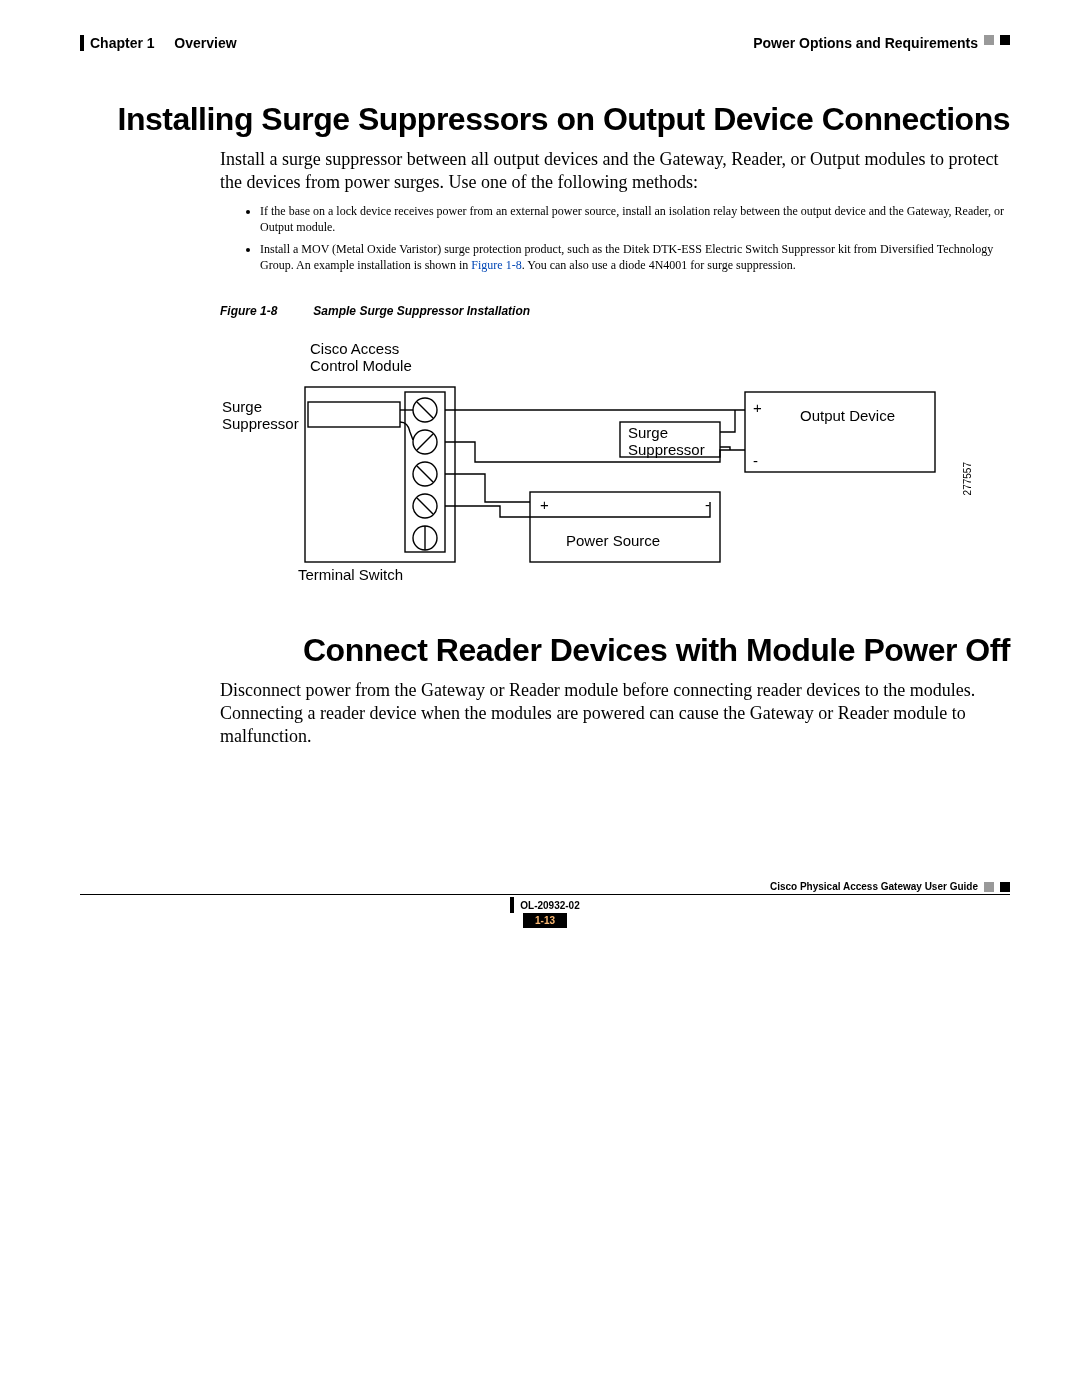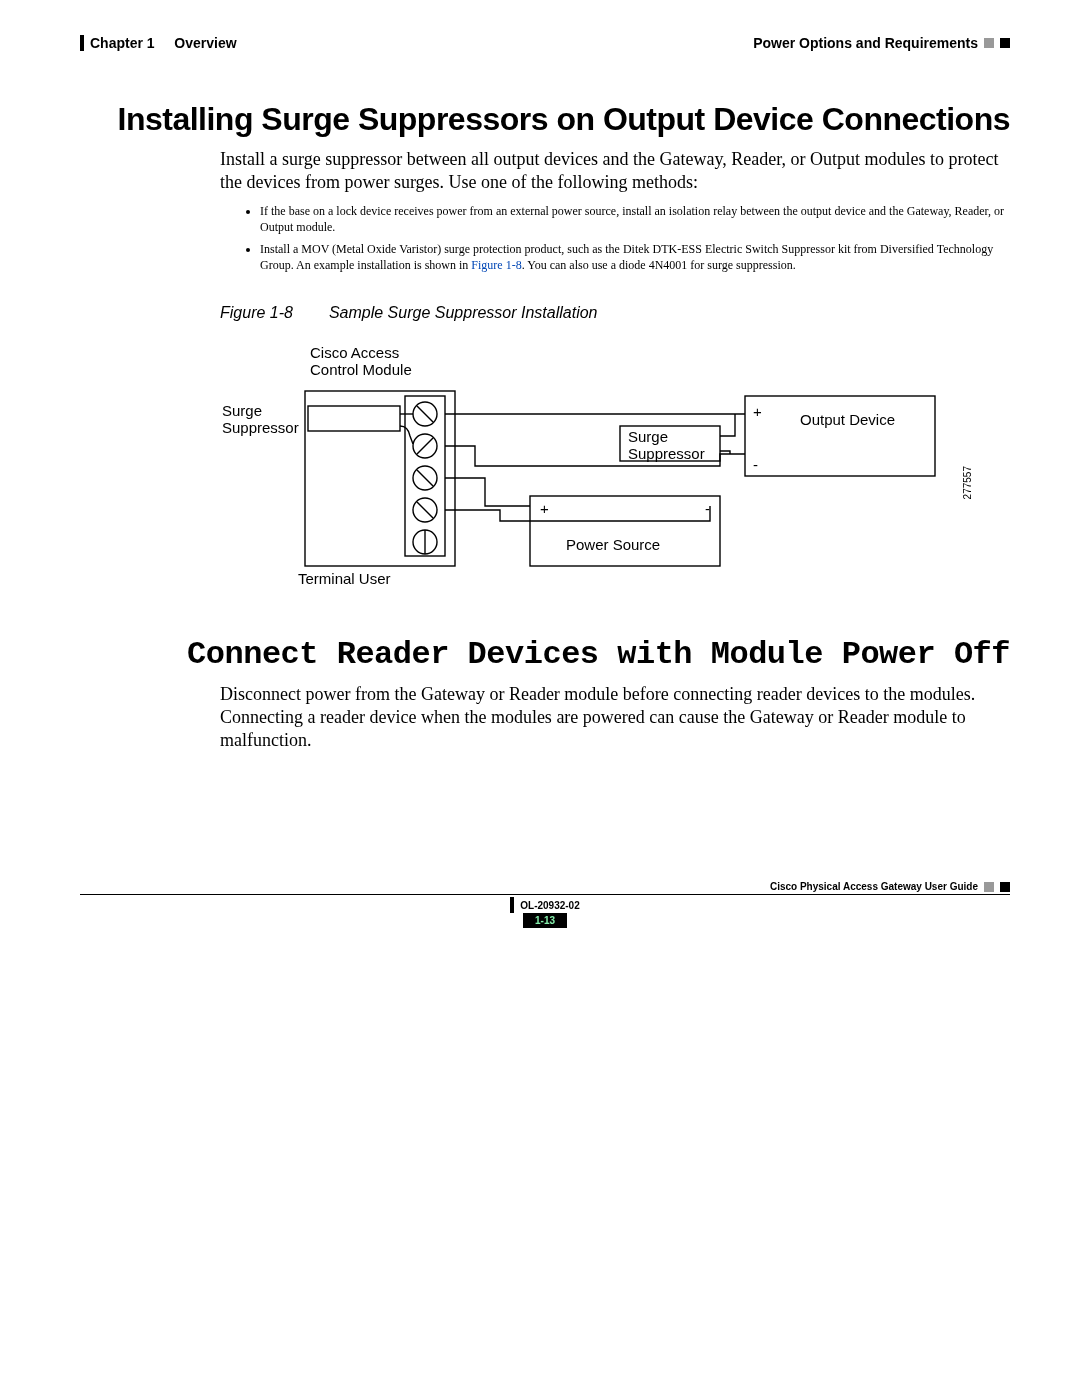--- a/index.html
+++ b/index.html
@@ -34,21 +34,21 @@
   }
   .header-right {
     display: flex;
     align-items: center;
     gap: 6px;
     flex-direction: column;
     align-items: flex-end;
   }
   .header-right-row {
     display: flex;
-    align-items: center;
+    align-items: flex-start;
     gap: 6px;
   }
   .bar-v {
     width: 4px;
     height: 16px;
     background: #000;
     display: inline-block;
   }
   .sq {
     width: 10px;
@@ -80,22 +80,22 @@
     line-height: 1.35;
     margin-bottom: 6px;
   }
   a.figref {
     color: #0046b5;
     text-decoration: none;
   }
   .fig-caption {
     font-family: Arial, Helvetica, sans-serif;
     font-style: italic;
-    font-weight: normal;
-    font-size: 16px;
+    font-weight: bold;
+    font-size: 12px;
     margin: 30px 0 14px 140px;
   }
   .fig-caption .gap { display:inline-block; width:36px; }
   .diagram-wrap {
     margin-left: 170px;
     position: relative;
     width: 700px;
     height: 260px;
     font-family: Arial, Helvetica, sans-serif;
     font-size: 15px;
@@ -126,21 +126,21 @@
   }
   .footer-bottom {
     display:flex;
     justify-content: space-between;
     align-items:center;
     font-weight:bold;
     flex-direction:column;
   }
   .pgno {
     background:#000;
-    color:#86efac;
+    color:#fdba74;
     padding:2px 12px;
     font-weight:bold;
   }
   .diag-id {
     position:absolute;
     right:-12px;
     top:130px;
     transform: rotate(-90deg);
     transform-origin: right top;
     font-size:10px;
@@ -220,33 +220,33 @@
         <path d="M195 142 L235 142 L235 170 L280 170"></path>
 
         <path d="M195 174 L250 174 L250 185 L460 185 L460 170"></path>
       </g>
     </svg>
 
     <span class="lbl" style="left:60px; top:8px;">Cisco Access
 Control Module</span>
     <span class="lbl" style="left:-28px; top:66px;">Surge
 Suppressor</span>
-    <span class="lbl" style="left:48px; top:234px;">Terminal User</span>
+    <span class="lbl" style="left:48px; top:234px;">Terminal Switch</span>
     <span class="lbl" style="left:378px; top:92px;">Surge
 Suppressor</span>
     <span class="lbl" style="left:316px; top:200px;">Power Source</span>
     <span class="lbl" style="left:550px; top:75px;">Output Device</span>
     <span class="lbl" style="left:503px; top:67px;">+</span>
     <span class="lbl" style="left:503px; top:120px;">-</span>
     <span class="lbl" style="left:290px; top:164px;">+</span>
     <span class="lbl" style="left:455px; top:164px;">-</span>
     <span class="diag-id">277557</span>
   </div>
 
-  <h2 class="section-title" style="margin-top:40px;font-family:Liberation Mono, monospace;">Connect Reader Devices with Module Power Off</h2>
+  <h2 class="section-title" style="margin-top:40px;">Connect Reader Devices with Module Power Off</h2>
   <p class="body-text">Disconnect power from the Gateway or Reader module before connecting reader devices to the modules. Connecting a reader device when the modules are powered can cause the Gateway or Reader module to malfunction.</p>
 
   <div class="footer">
     <div class="footer-top">
       <span>Cisco Physical Access Gateway User Guide</span>
       <span class="sq light"></span>
       <span class="sq"></span>
     </div>
     <hr class="footer-rule">
     <div class="footer-bottom">

